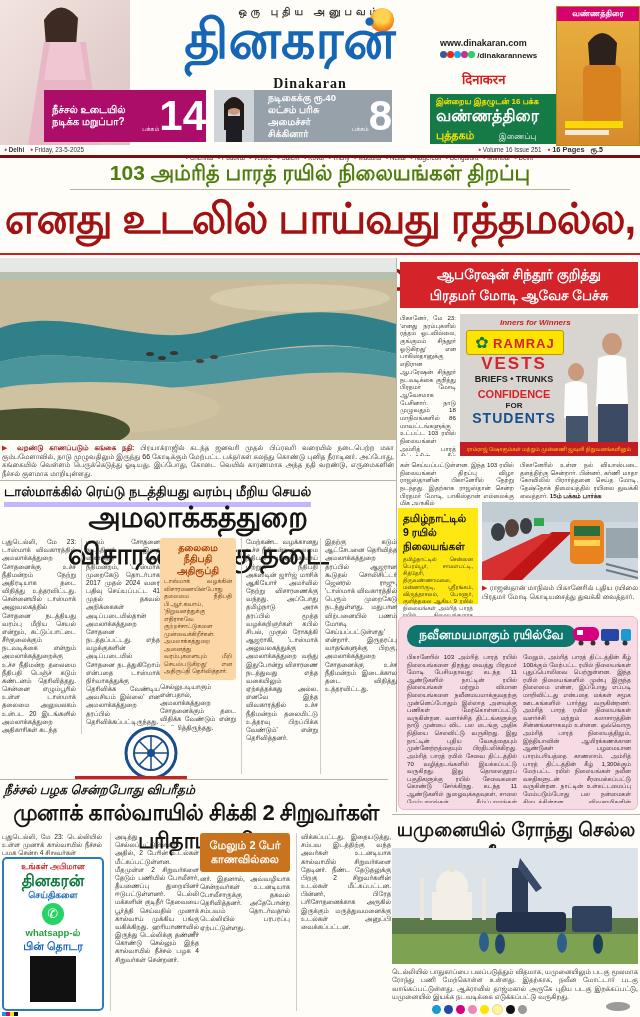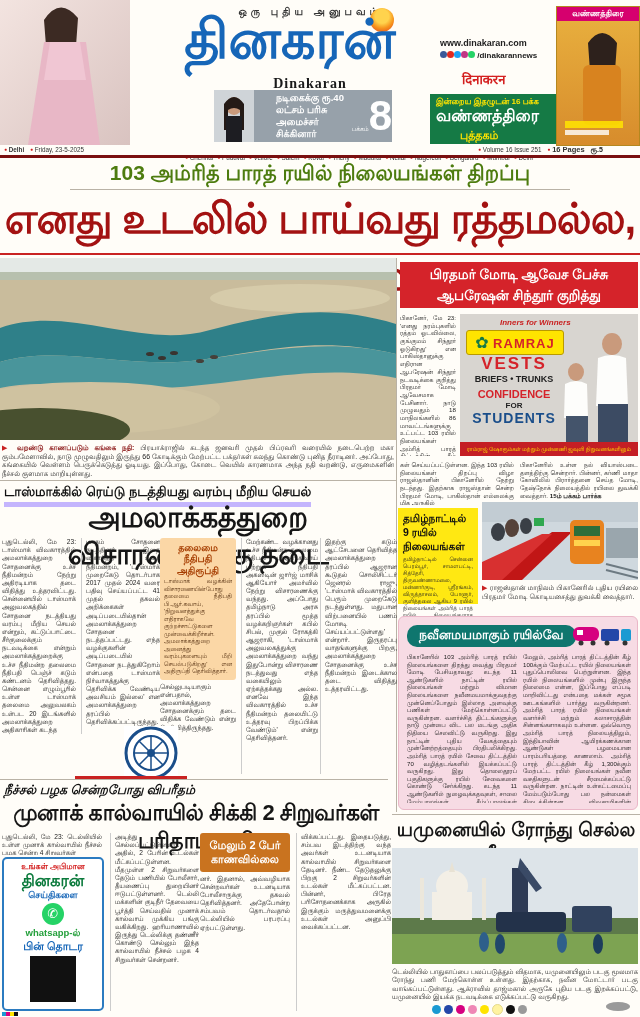--- a/index.html
+++ b/index.html
@@ -59,40 +59,47 @@
     <div style="background:#d6006e;color:#fff;font-size:8px;font-weight:bold;text-align:center;padding:2px 0;">வண்ணத்திரை</div>
     <svg width="82" height="120" viewBox="0 0 82 120">
       <ellipse cx="45" cy="26" rx="11" ry="13" fill="#caa183"></ellipse>
       <path d="M31,22 Q45,2 60,22 L58,50 Q45,42 33,50 Z" fill="#2d211c"></path>
       <rect x="26" y="44" width="38" height="60" rx="6" fill="#d8831f"></rect>
       <rect x="8" y="100" width="58" height="7" fill="#ffe400" opacity="0.85"></rect>
       <rect x="8" y="109" width="44" height="5" fill="#fff" opacity="0.8"></rect>
     </svg>
   </div>
 
+  <div class="abs" style="left:44px;top:90px;width:162px;height:52px;background:#ab0d68;display:flex;align-items:center;">
+    <div style="width:92px;padding-left:8px;color:#fff;font-weight:bold;font-size:10px;line-height:1.25;">நீச்சல் உடையில் நடிக்க மறுப்பா?</div>
+    <div style="display:flex;align-items:flex-end;">
+      <span style="color:#fff;font-size:6px;margin-bottom:4px;">பக்கம்</span>
+      <span class="pgnum" style="font-size:42px;">14</span>
+    </div>
+  </div>
 
   <div class="abs" style="left:214px;top:90px;width:178px;height:52px;background:#97a1aa;display:flex;align-items:center;">
     <svg width="40" height="52" viewBox="0 0 40 52" style="flex:0 0 auto;">
       <rect width="40" height="52" fill="#cfd4d8"></rect>
       <ellipse cx="20" cy="16" rx="8" ry="9" fill="#c99a7c"></ellipse>
       <path d="M10,14 Q20,0 30,14 L30,40 L26,40 L26,20 Q20,16 14,20 L14,40 L10,40 Z" fill="#241a16"></path>
       <rect x="12" y="26" width="16" height="26" fill="#1d1d22"></rect>
     </svg>
-    <div style="width:92px;padding-left:22px;color:#fff;font-weight:bold;font-size:9.5px;line-height:1.25;">நடிகைக்கு ரூ.40 லட்சம் பரிசு அமைச்சர் சிக்கினார்</div>
+    <div style="width:92px;padding-left:14px;color:#fff;font-weight:bold;font-size:9.5px;line-height:1.25;">நடிகைக்கு ரூ.40 லட்சம் பரிசு அமைச்சர் சிக்கினார்</div>
     <div style="display:flex;align-items:flex-end;">
       <span style="color:#fff;font-size:6px;margin-bottom:4px;">பக்கம்</span>
       <span class="pgnum" style="font-size:42px;">8</span>
     </div>
   </div>
 
   <div class="abs" style="left:430px;top:94px;width:126px;height:50px;background:#157a45;padding:3px 6px;box-sizing:border-box;">
     <div style="color:#ffe400;font-size:8px;font-weight:bold;">இன்றைய இதழுடன் 16 பக்க</div>
     <div style="color:#fff;font-size:16px;font-weight:bold;line-height:1.1;">வண்ணத்திரை</div>
     <div>
-      <span style="color:#ffe400;font-size:11px;font-weight:bold;margin-left:24px;">புத்தகம்</span>
+      <span style="color:#ffe400;font-size:11px;font-weight:bold;">புத்தகம்</span>
       <span style="color:#fff;font-size:8px;padding-left:20px;">இணைப்பு</span>
     </div>
   </div>
 
   <div class="abs" style="left:4px;top:146px;font-size:6.3px;color:#333;">
     <span class="city"><i>●</i> <b>Delhi</b></span>
     <span class="city"><i>●</i> <span>Friday, 23-5-2025</span></span>
   </div>
   <div class="abs nowrap" style="left:185px;top:146px;"><span class="city"><i>●</i> Chennai</span><span class="city"><i>●</i> Puduvai</span><span class="city"><i>●</i> Vellore</span><span class="city"><i>●</i> Salem</span><span class="city"><i>●</i> Kovai</span><span class="city"><i>●</i> Trichy</span><span class="city"><i>●</i> Madurai</span><span class="city"><i>●</i> Nellai</span><span class="city"><i>●</i> Nagercoil</span><span class="city"><i>●</i> Bengaluru</span><span class="city"><i>●</i> Mumbai</span><span class="city"><i>●</i> Delhi</span></div>
   <div class="abs nowrap" style="left:478px;top:145px;font-size:6.3px;color:#222;">
@@ -206,22 +213,22 @@
   <div class="abs" style="left:200px;top:833px;width:90px;height:178px;overflow:hidden;">
     <div style="background:#c9731f;color:#fff;text-align:center;font-weight:bold;font-size:11px;line-height:1.3;padding:5px 2px;border-radius:3px;">
       <div>மேலும் 2 பேர்</div>
       <div>காணவில்லை</div>
     </div>
     <div class="jt bodytxt" style="margin-top:3px;">னர். இதனால், அவ்வழியாக சென்றவர்கள் உடனடியாக போலீசாருக்கு தகவல் தெரிவித்தனர். அதேபோன்ற சம்பவம் தொடர்வதால் டெல்லியில் பரபரப்பு ஏற்பட்டுள்ளது.</div>
   </div>
   <div class="abs jt bodytxt" style="left:296px;top:833px;width:90px;height:178px;overflow:hidden;border-left:1px solid #ccc;padding-left:4px;">விக்கப்பட்டது. இதையடுத்து, சம்பவ இடத்திற்கு வந்த அவர்கள் உடனடியாக கால்வாயில் சிறுவர்களை தேடினர். நீண்ட தேடுதலுக்கு பிறகு 2 சிறுவர்களின் உடல்கள் மீட்கப்பட்டன. பின்னர், பிரேத பரிசோதனைக்காக அருகில் இருக்கும் மருத்துவமனைக்கு உடல்கள் அனுப்பி வைக்கப்பட்டன.</div>
 
   <div class="abs center" style="left:400px;top:262px;width:238px;height:46px;background:#d5232a;color:#fff;font-weight:bold;font-size:13.5px;line-height:1.55;padding-top:3px;box-sizing:border-box;">
+    <div>ஆபரேஷன் சிந்தூர் குறித்து</div>
     <div>பிரதமர் மோடி ஆவேச பேச்சு</div>
-    <div>ஆபரேஷன் சிந்தூர் குறித்து</div>
   </div>
 
   <div class="abs jt bodytxt" style="left:400px;top:314px;width:56px;height:142px;overflow:hidden;font-size:6.2px;">பிகானேர், மே 23: 'எனது நரம்புகளில் ரத்தம் ஓடவில்லை, குங்குமம் சிந்தூர் ஓடுகிறது' என பாகிஸ்தானுக்கு எதிரான ஆபரேஷன் சிந்தூர் நடவடிக்கை குறித்து பிரதமர் மோடி ஆவேசமாக பேசினார். நாடு முழுவதும் 18 மாநிலங்களில் 86 மாவட்டங்களுக்கு உட்பட்ட 103 ரயில் நிலையங்கள் அம்ரித் பாரத் திட்டத்தின் கீழ் தேர்வு செய்யப்பட்டு, அதில் ரூ.1,100 கோடியில் பல்வேறு மேம்பாட்டுப் பணிகள் மேற்கொள்ளப்பட்டன. அலங்கார நுழைவாயில்கள் மற்றும் வெளியேறும் வழிகள், வாகன நிறுத்துமிடம், மின்தூக்கிகள், பயணிகள் காத்திருக்கும் அறை, மாற்றுத்திறனாளிகளுக்கான சிறப்பு வசதிகள் என பல்வேறு வசதி</div>
 
   <div class="abs" style="left:460px;top:314px;width:178px;height:142px;background:#d8d5d0;overflow:hidden;">
     <svg class="abs" width="178" height="130" viewBox="0 0 178 130" style="left:0;top:0;">
       <rect width="178" height="130" fill="#d8d5d0"></rect>
       <ellipse cx="152" cy="30" rx="10" ry="11" fill="#c99a7c"></ellipse>
       <path d="M138,44 Q152,38 166,44 L168,92 L136,92 Z" fill="#fdfdfb"></path>
       <rect x="138" y="90" width="30" height="40" fill="#3c4b63"></rect>

